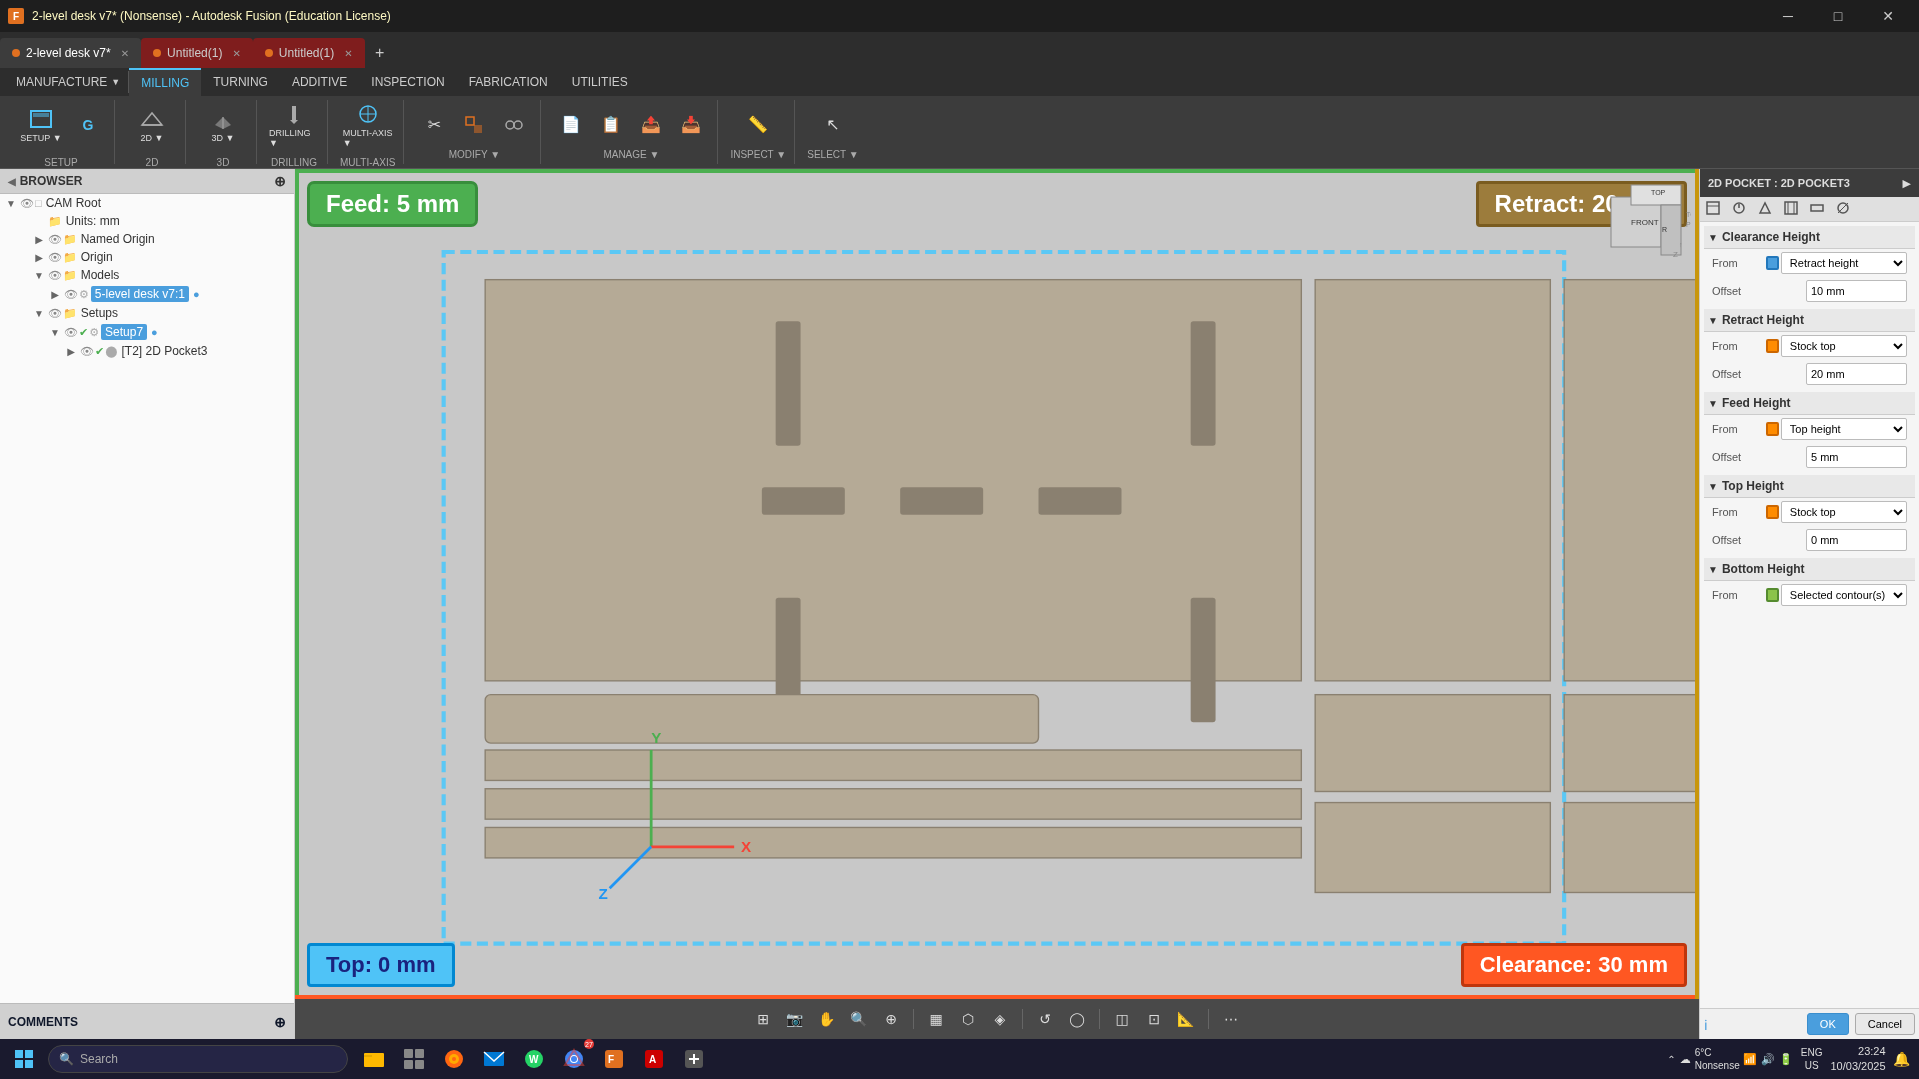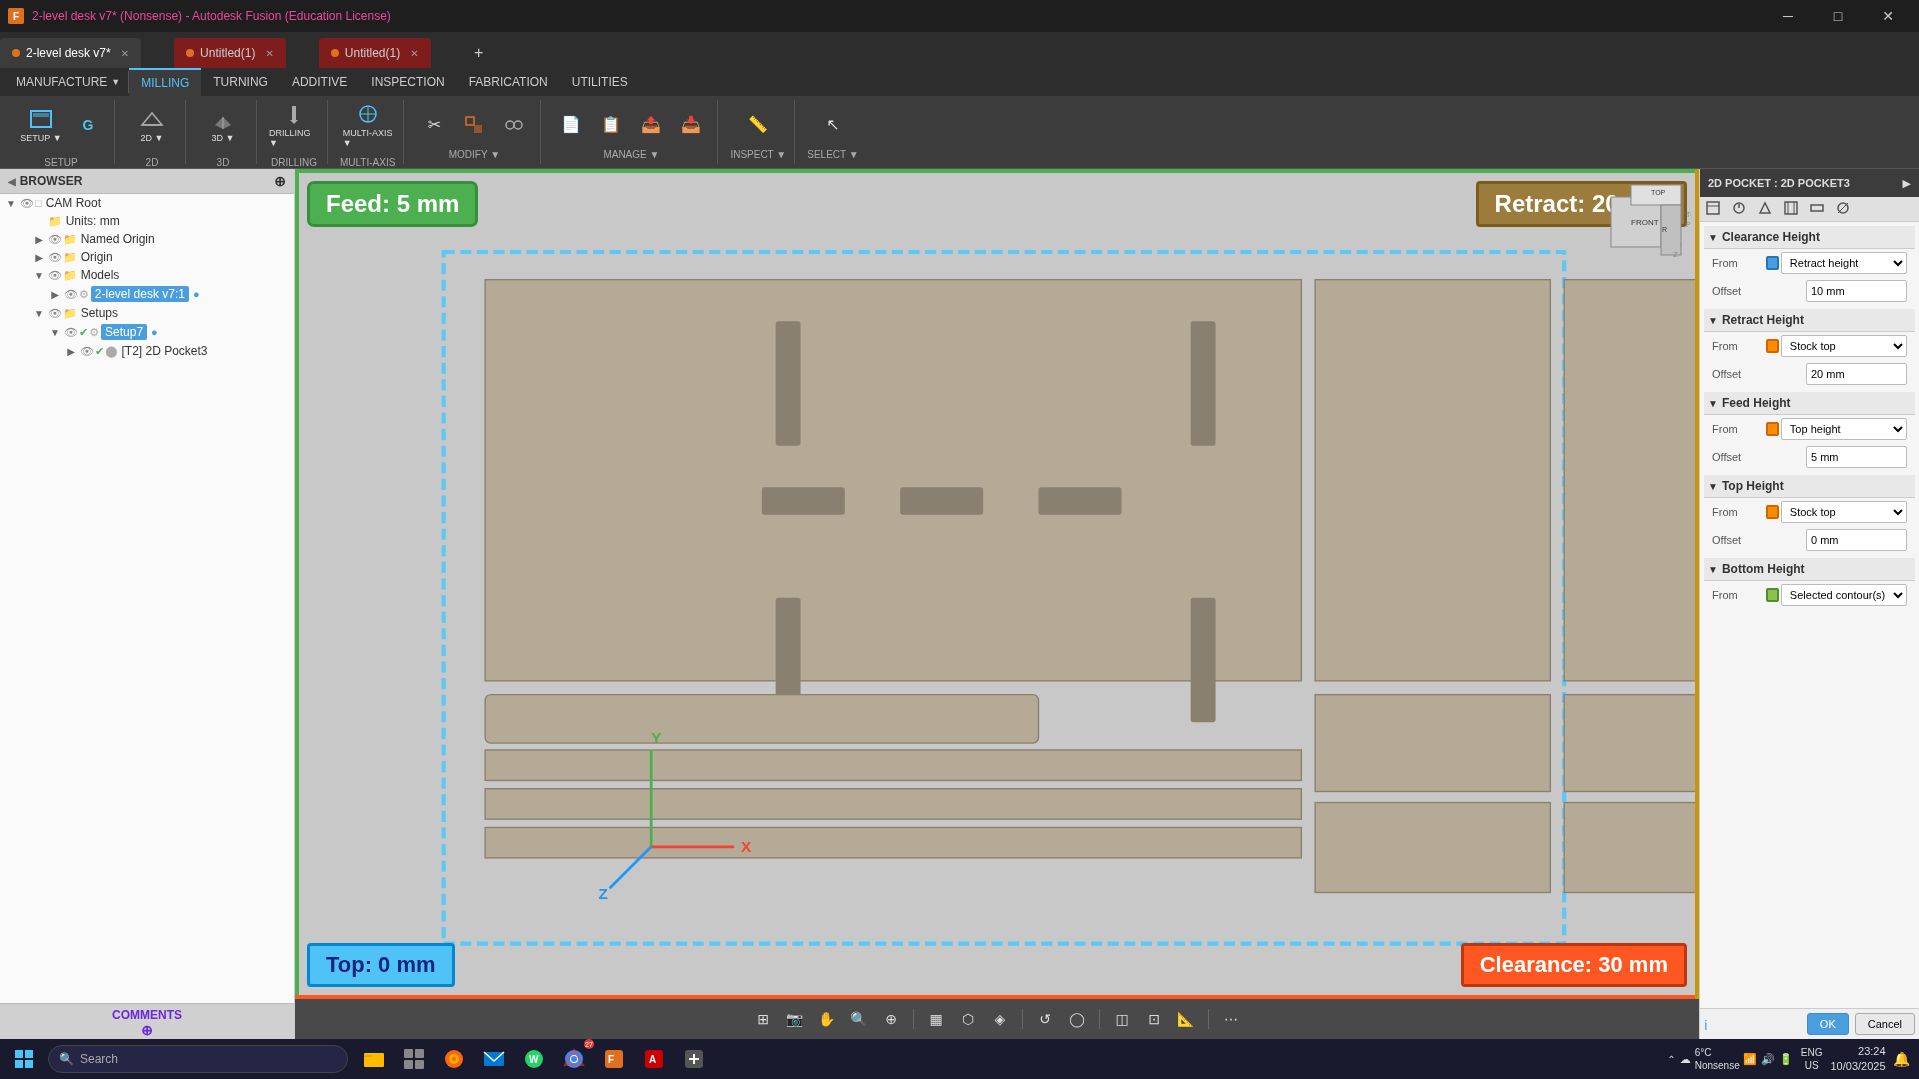--- a/index.html
+++ b/index.html
@@ -6,21 +6,21 @@
     body { font-family: 'Segoe UI', Arial, sans-serif; font-size: 12px; background: #d4d4d4; width: 1919px; height: 1079px; overflow: hidden; display: flex; flex-direction: column; }
 
     
     .titlebar { height: 32px; background: #1e1e1e; display: flex; align-items: center; padding: 0 8px; color: #ccc; font-size: 12px; justify-content: space-between; flex-shrink: 0; }
     .titlebar-left { display: flex; align-items: center; gap: 8px; }
     .titlebar-icon { width: 16px; height: 16px; background: #555; border-radius: 2px; }
     .titlebar-controls { display: flex; gap: 4px; }
     .titlebar-btn { width: 46px; height: 32px; display: flex; align-items: center; justify-content: center; cursor: pointer; color: #ccc; font-size: 14px; }
 
     
-    .tabbar { height: 36px; background: #2d2d2d; display: flex; align-items: flex-end; flex-shrink: 0; gap: 33px; }
+    .tabbar { height: 36px; background: #2d2d2d; display: flex; align-items: flex-end; flex-shrink: 0; }
     .tab { height: 30px; padding: 0 12px; display: flex; align-items: center; gap: 6px; font-size: 12px; color: #ccc; cursor: pointer; border-top-left-radius: 4px; border-top-right-radius: 4px; }
     .tab.active { background: #3c3c3c; color: #fff; }
     .tab:not(.active) { background: #7f1d1d; }
     .tab-close { font-size: 10px; color: #999; cursor: pointer; margin-left: 4px; }
     .tab-dot-orange { width: 8px; height: 8px; border-radius: 50%; background: #e07020; }
     .tab-add { width: 30px; height: 30px; display: flex; align-items: center; justify-content: center; color: #ccc; font-size: 16px; cursor: pointer; }
 
     
     .ribbon { background: #3c3c3c; flex-shrink: 0; border-bottom: 1px solid #555; }
     .ribbon-tabs { display: flex; background: #2d2d2d; height: 28px; align-items: center; padding-left: 8px; }
@@ -43,21 +43,21 @@
     .sidebar-content { flex: 1; overflow-y: auto; background: #fafafa; }
     .tree-item { display: flex; align-items: center; padding: 2px 4px; cursor: pointer; font-size: 12px; color: #333; white-space: nowrap; }
     .tree-toggle { width: 14px; height: 14px; display: flex; align-items: center; justify-content: center; font-size: 10px; color: #666; flex-shrink: 0; }
     .tree-icons { display: flex; gap: 1px; margin: 0 2px; }
     .tree-label { margin-left: 2px; }
     .indent2 { padding-left: 32px; }
     .indent3 { padding-left: 48px; }
     .indent4 { padding-left: 64px; }
     .highlight-blue { background: #4a9edd; color: white; border-radius: 2px; padding: 1px 4px; }
 
-    .sidebar-comments { background: #d0d0d0; border-top: 1px solid #bbb; padding: 4px 8px; display: flex; align-items: center; justify-content: space-between; font-size: 12px; font-weight: 600; color: #6d28d9; height: 36px; flex-direction: column; }
+    .sidebar-comments { background: #d0d0d0; border-top: 1px solid #bbb; padding: 4px 8px; display: flex; align-items: center; justify-content: space-between; font-size: 12px; font-weight: 600; color: #0f172a; height: 36px; }
 
     
     .viewport { flex: 1; background: #c8c8c8; position: relative; overflow: hidden; }
 
     
     .overlay-feed { position: absolute; top: 12px; left: 12px; background: #4caf50; color: white; font-size: 24px; font-weight: bold; padding: 6px 16px; border-radius: 7px; border: 3px solid #388e3c; }
     .overlay-retract { position: absolute; top: 12px; right: 12px; background: #9c7c3c; color: white; font-size: 24px; font-weight: bold; padding: 6px 16px; border-radius: 4px; border: 3px solid #7a5c20; }
     .overlay-top { position: absolute; bottom: 52px; left: 12px; background: #4fc3f7; color: #1a237e; font-size: 22px; font-weight: bold; padding: 6px 16px; border-radius: 4px; border: 3px solid #0288d1; }
     .overlay-clearance { position: absolute; bottom: 52px; right: 12px; background: #ff5722; color: white; font-size: 22px; font-weight: bold; padding: 6px 16px; border-radius: 4px; border: 3px solid #bf360c; }
 
@@ -108,21 +108,21 @@
 <body>
 
 <div class="titlebar">
   <div class="titlebar-left">
     <div class="titlebar-icon">
       <svg width="16" height="16" viewBox="0 0 16 16">
           <rect width="16" height="16" fill="#e07020" rx="2"></rect>
           <text x="8" y="12" text-anchor="middle" fill="white" font-size="10" font-weight="bold">F</text>
         </svg>
     </div>
-    <span style="color:#ec4899;font-size:12px;">2-level desk v7* (Nonsense) - Autodesk Fusion (Education License)</span>
+    <span style="color:#fef9c3;font-size:12px;">2-level desk v7* (Nonsense) - Autodesk Fusion (Education License)</span>
   </div>
   <div class="titlebar-controls">
     <div class="titlebar-btn">─</div>
     <div class="titlebar-btn">□</div>
     <div class="titlebar-btn close">✕</div>
   </div>
 </div>
 
 <div class="tabbar">
   <div class="tab active">
@@ -355,21 +355,21 @@
         </div>
         <span class="tree-label">Models</span>
       </div>
 
       <div class="tree-item indent3">
         <div class="tree-toggle">▶</div>
         <div class="tree-icons">
           <span style="font-size:11px;color:#888;">👁</span>
           <span style="font-size:11px;color:#aaa;">⚙</span>
         </div>
-        <span class="highlight-blue">2-level desk v7:1</span>
+        <span class="highlight-blue">5-level desk v7:1</span>
         <span style="margin-left:4px;font-size:11px;color:#4a9edd;">●</span>
       </div>
 
       <div class="tree-item indent2">
         <div class="tree-toggle">▼</div>
         <div class="tree-icons">
           <span style="font-size:11px;color:#888;">👁</span>
           <span style="font-size:11px;color:#aaa;">📁</span>
         </div>
         <span class="tree-label">Setups</span>

